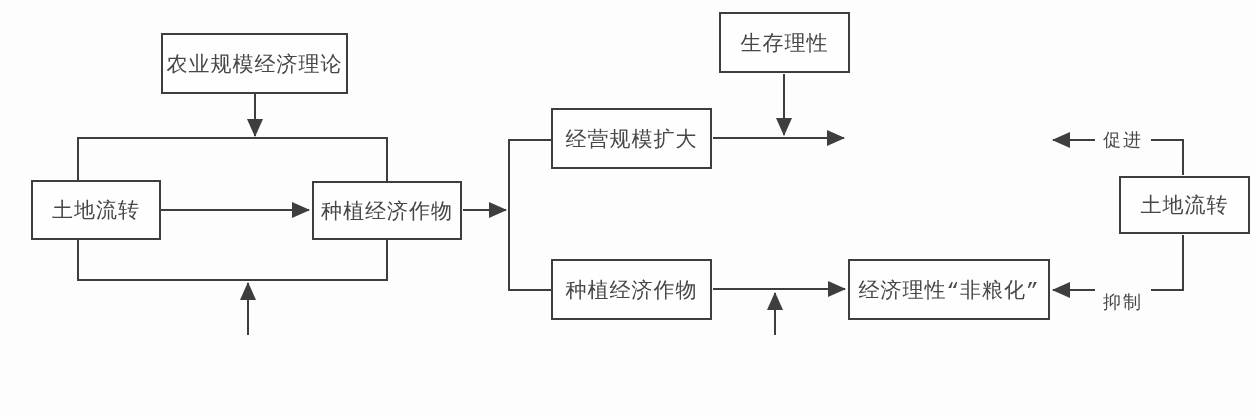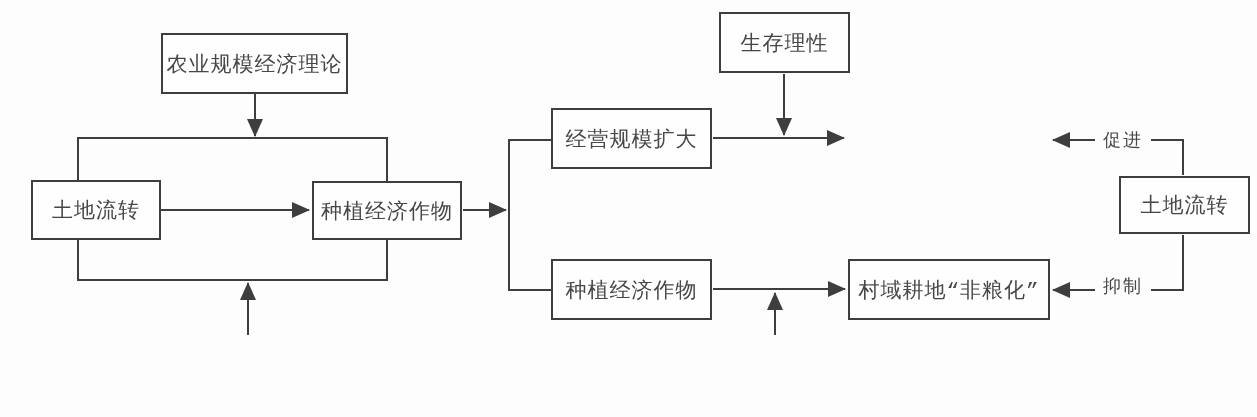--- a/index.html
+++ b/index.html
@@ -54,21 +54,21 @@
   .n-scale    { left: 312px; top: 181px; width: 150px; height: 59px; }
   .n-macro    { left: 183px; top: 340px; width: 130px; height: 60px; }
   .n-survival { left: 719px; top: 12px;  width: 131px; height: 61px; }
   .n-grain    { left: 551px; top: 108px; width: 161px; height: 61px; }
   .n-cash     { left: 551px; top: 259px; width: 161px; height: 61px; }
   .n-qlh      { left: 847px; top: 108px; width: 203px; height: 62px; }
   .n-flh      { left: 848px; top: 259px; width: 202px; height: 61px; }
   .n-gov      { left: 1119px;top: 176px; width: 131px; height: 58px; }
   .n-econ     { left: 711px; top: 345px; width: 129px; height: 60px; }
   .l-promote  { left: 1095px; top: 126px; width: 56px; height: 27px; }
-  .l-inhibit  { left: 1095px; top: 272px; width: 56px; height: 27px; }
+  .l-inhibit  { left: 1095px; top: 288px; width: 56px; height: 27px; }
   .crop-artifact {
     position: absolute;
     left: 190px; top: 408px;
     width: 110px; height: 6px;
     background: #c6c6c6;
     border-radius: 4px;
     filter: blur(1.2px);
   }
 </style>
 </head>
@@ -106,21 +106,21 @@
   <div class="node n-scale">种植经济作物</div>
 
 
   <div class="node n-survival">生存理性</div>
 
   <div class="node n-grain">经营规模扩大</div>
 
   <div class="node n-cash">种植经济作物</div>
 
 
-  <div class="node n-flh">村域耕地“非粮化”</div>
+  <div class="node n-flh">经济理性“非粮化”</div>
 
   <div class="node n-gov">土地流转</div>
 
 
   <div class="edge-label l-promote">促进</div>
 
   <div class="edge-label l-inhibit">抑制</div>
 
   <div class="crop-artifact"></div>
 

